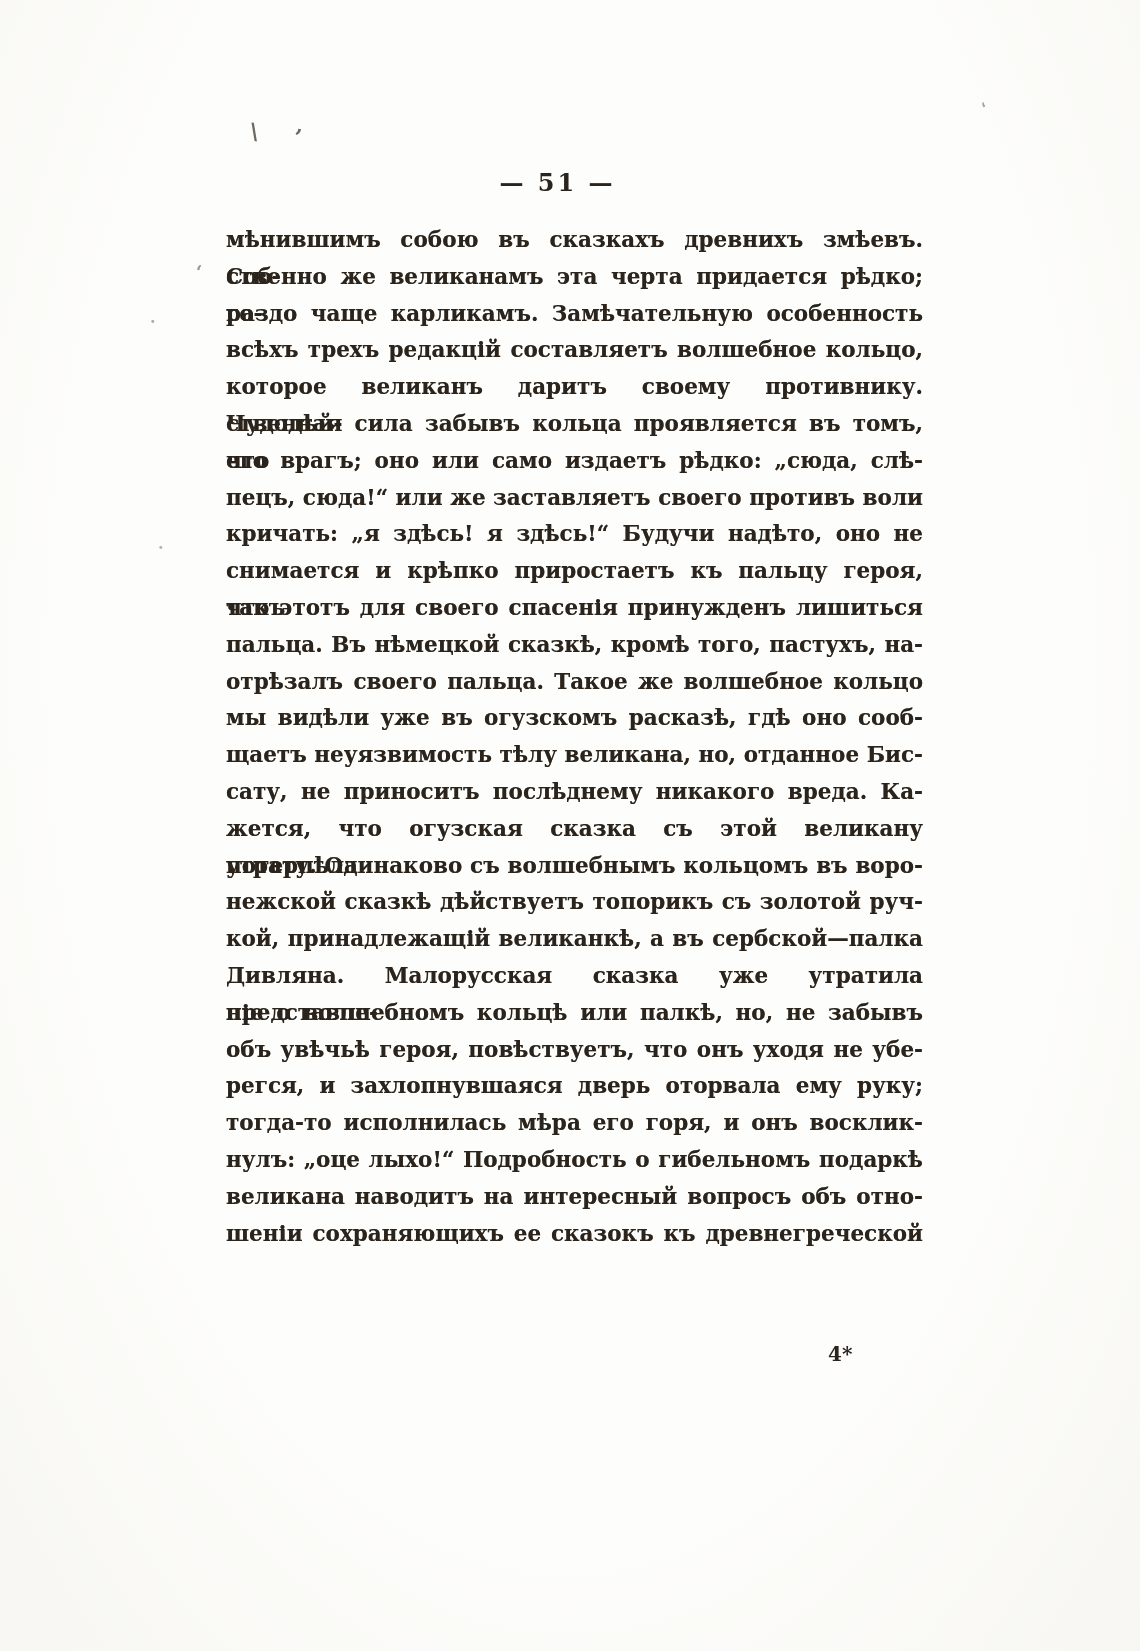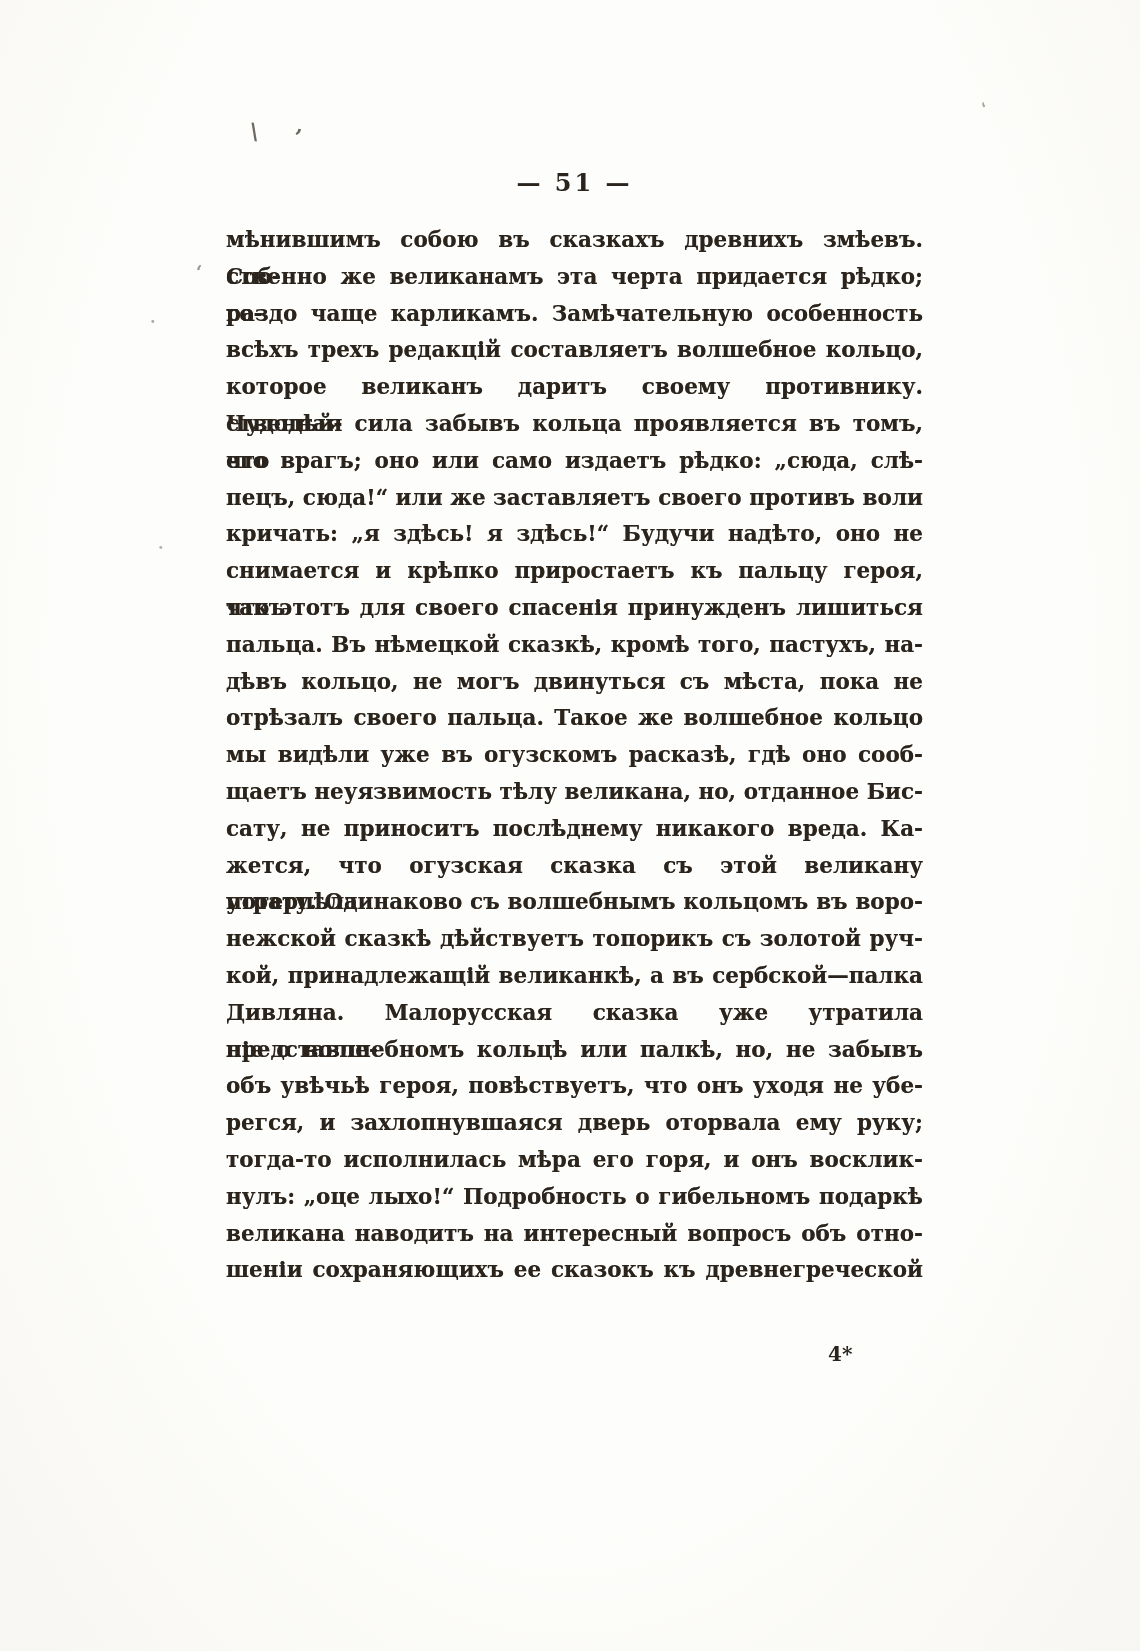--- a/index.html
+++ b/index.html
@@ -13,21 +13,21 @@
     height: 1651px;
     margin: 0 auto;
     background: radial-gradient(ellipse at 50% 40%, #fdfdfb 60%, #f7f6f2 100%);
     font-family: "DejaVu Serif", serif;
     color: #272019;
     overflow: hidden;
   }
   .page-number {
     position: absolute;
     top: 168px;
-    left: 226px;
+    left: 209px;
     width: 697px;
     text-align: center;
     font-size: 24px;
     font-weight: 600;
     letter-spacing: 3px;
     color: #2b241c;
   }
   .text-block {
     position: absolute;
     top: 222px;
@@ -78,21 +78,20 @@
       <div class="line">раздо чаще карликамъ. Замѣчательную особенность</div>
       <div class="line">всѣхъ трехъ редакцій составляетъ волшебное кольцо,</div>
       <div class="line">которое великанъ даритъ своему противнику. Чудодѣй-</div>
       <div class="line">ственная сила забывъ кольца проявляется въ томъ, что</div>
       <div class="line">его врагъ; оно или само издаетъ рѣдко: „сюда, слѣ-</div>
       <div class="line">пецъ, сюда!“ или же заставляетъ своего противъ воли</div>
       <div class="line">кричать: „я здѣсь! я здѣсь!“ Будучи надѣто, оно не</div>
       <div class="line">снимается и крѣпко приростаетъ къ пальцу героя, такъ</div>
       <div class="line">что этотъ для своего спасенія принужденъ лишиться</div>
       <div class="line">пальца. Въ нѣмецкой сказкѣ, кромѣ того, пастухъ, на-</div>
-      <div class="line">дѣвъ кольцо, не могъ двинуться съ мѣста, пока не</div>
       <div class="line">отрѣзалъ своего пальца. Такое же волшебное кольцо</div>
       <div class="line">мы видѣли уже въ огузскомъ расказѣ, гдѣ оно сооб-</div>
       <div class="line">щаетъ неуязвимость тѣлу великана, но, отданное Бис-</div>
       <div class="line">сату, не приноситъ послѣднему никакого вреда. Ка-</div>
       <div class="line">жется, что огузская сказка съ этой великану потерпѣла</div>
       <div class="line">утрату. Одинаково съ волшебнымъ кольцомъ въ воро-</div>
       <div class="line">нежской сказкѣ дѣйствуетъ топорикъ съ золотой руч-</div>
       <div class="line">кой, принадлежащій великанкѣ, а въ сербской—палка</div>
       <div class="line">Дивляна. Малорусская сказка уже утратила представле-</div>
       <div class="line">ніе о волшебномъ кольцѣ или палкѣ, но, не забывъ</div>

